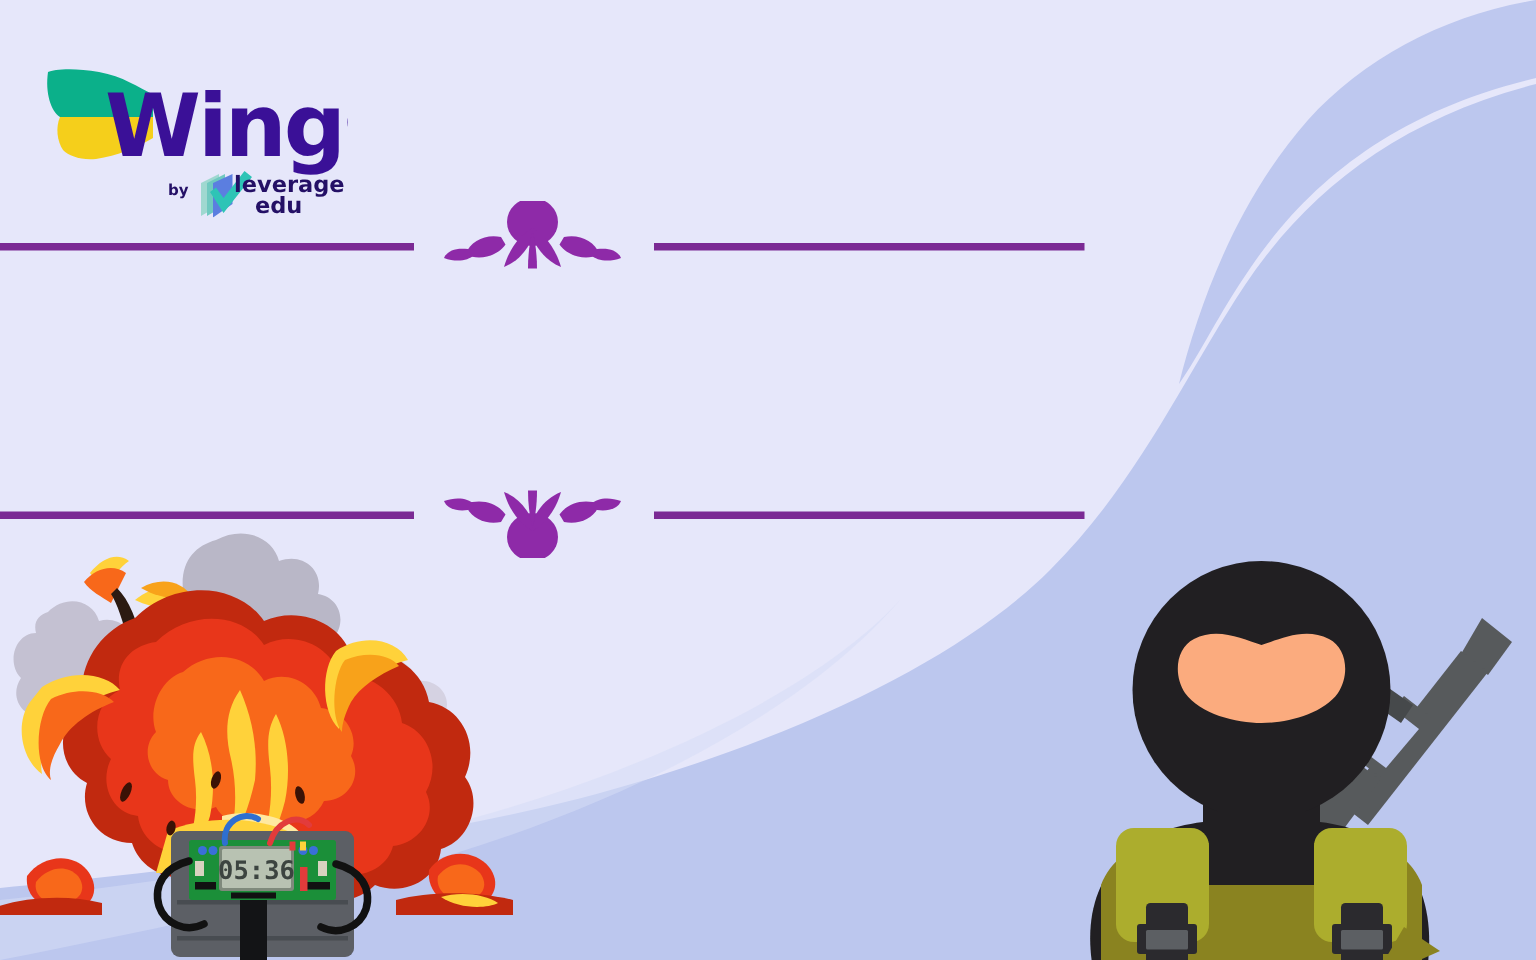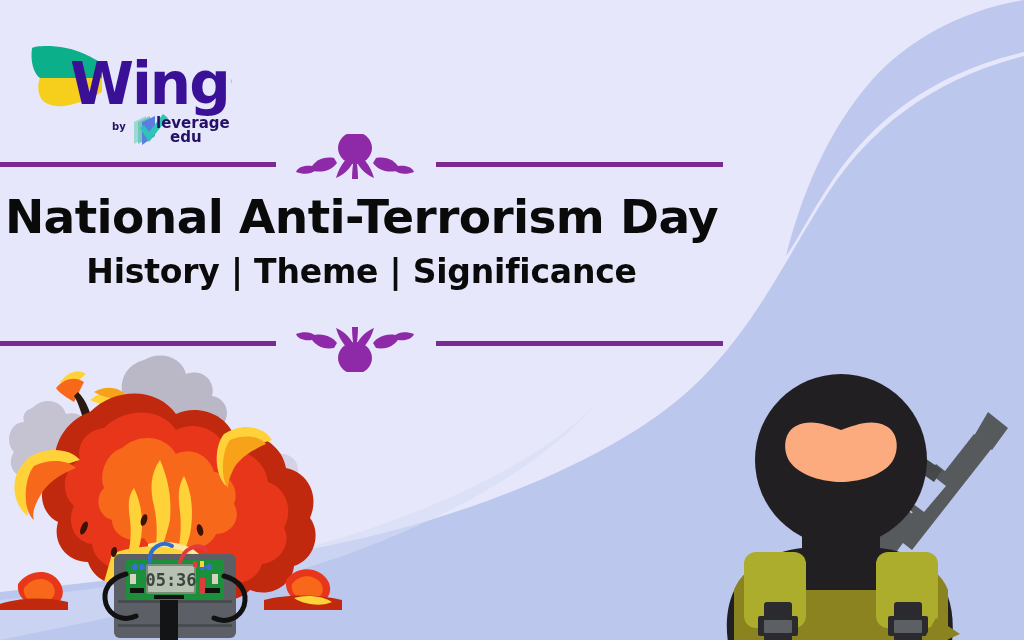--- a/index.html
+++ b/index.html
@@ -180,22 +180,20 @@
         <path d="M59,18 C52,22 44,30 40,44 C50,40 56,32 59,24 Z"></path>
         <path d="M59,18 C66,22 74,30 78,44 C68,40 62,32 59,24 Z"></path>
         <path d="M59,20 C57,28 56,36 56,45 L62,45 C62,36 61,28 59,20 Z"></path>
         <path d="M38,24 C28,22 18,26 14,36 C26,40 36,36 41,29 Z"></path>
         <path d="M80,24 C90,22 100,26 104,36 C92,40 82,36 77,29 Z"></path>
         <path d="M16,32 C8,31 2,33 0,38 C8,41 16,40 20,36 Z"></path>
         <path d="M102,32 C110,31 116,33 118,38 C110,41 102,40 98,36 Z"></path>
       </g>
     </svg>
 
-    <h1 class="headline">National Anti-Terrorism Day</h1>
-    <h2 class="subhead">History | Theme | Significance</h2>
 
     <svg class="ornament ornament-bot" viewBox="0 0 118 46" aria-hidden="true">
       <g fill="#8e2aa8" transform="translate(0,46) scale(1,-1)">
         <ellipse cx="59" cy="14" rx="17" ry="16"></ellipse>
         <path d="M59,18 C52,22 44,30 40,44 C50,40 56,32 59,24 Z"></path>
         <path d="M59,18 C66,22 74,30 78,44 C68,40 62,32 59,24 Z"></path>
         <path d="M59,20 C57,28 56,36 56,45 L62,45 C62,36 61,28 59,20 Z"></path>
         <path d="M38,24 C28,22 18,26 14,36 C26,40 36,36 41,29 Z"></path>
         <path d="M80,24 C90,22 100,26 104,36 C92,40 82,36 77,29 Z"></path>
         <path d="M16,32 C8,31 2,33 0,38 C8,41 16,40 20,36 Z"></path>

